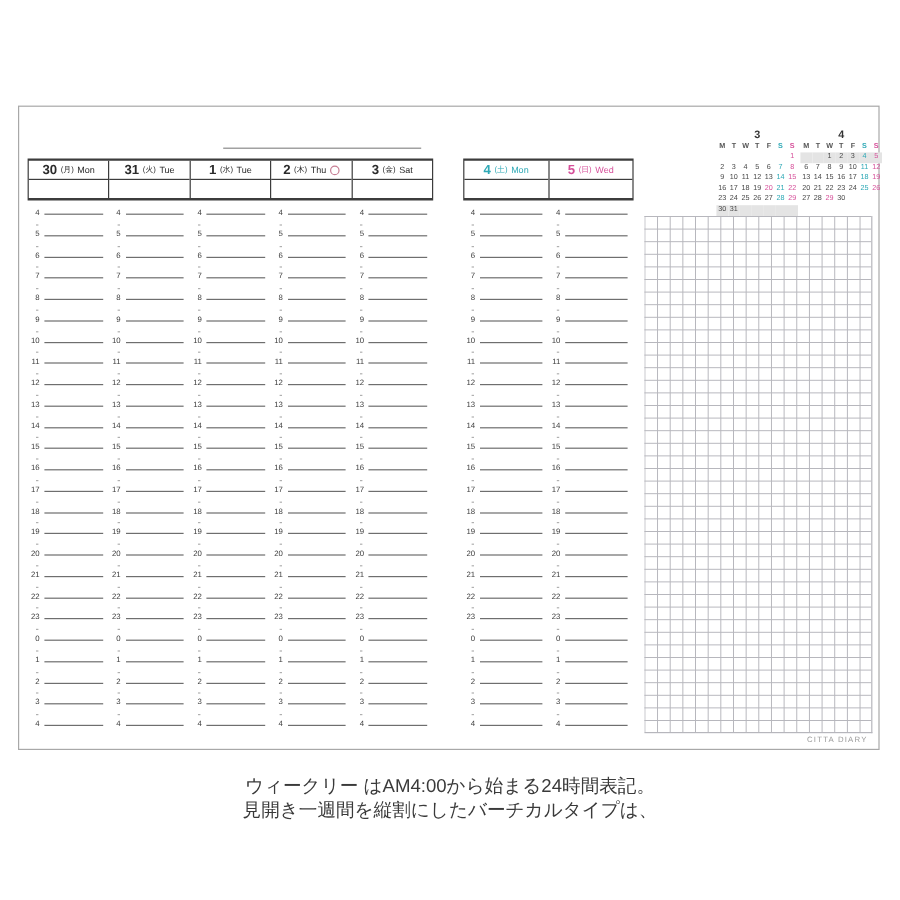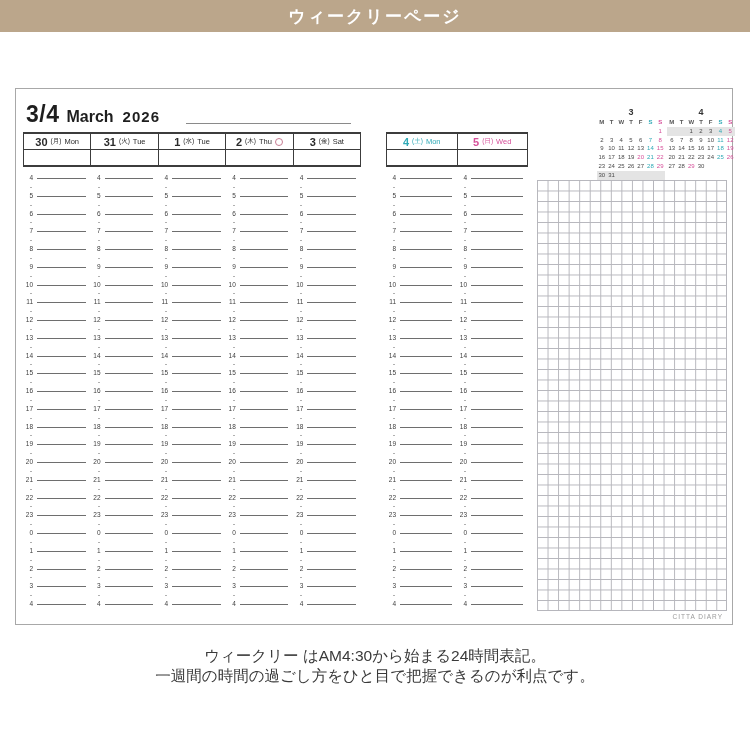--- a/index.html
+++ b/index.html
@@ -61,29 +61,23 @@
 
   
   .desc{position:absolute;left:0;top:646px;width:750px;text-align:center;color:#3a3a3a;}
   .desc div{font-size:15.5px;line-height:19.5px;}
 </style>
 </head>
 <body>
 
 <div id="stage">
 
-  <div class="topbar">
-    <span>ウィークリーページ</span>
-  </div>
 
   <div class="sheet">
 
-    <div class="title">
-      <span class="big">3/4</span><span class="mid">March</span><span class="yr">2026</span>
-    </div>
     <div class="title-underline"></div>
 
     <div id="left-header" class="hdr-box" style="left:7px;width:338px;">
         <div class="hdr-col">
           <div class="hdr-text">
             <span class="dnum" style="color:#2b2b2b">30</span>
             <span class="djp" style="color:#2b2b2b">(月)</span>
             <span class="den" style="color:#2b2b2b">Mon</span>
           </div>
         </div>
@@ -1120,17 +1114,17 @@
           <div class="mc-cell"></div>
         </div>
       </div>
 
     <div class="note-grid"></div>
 
     <div class="brand">CITTA DIARY</div>
   </div>
 
   <div class="desc">
-    <div>ウィークリー はAM4:30から始まる24時間表記。</div>
-    <div>一週間の時間の過ごし方をひと目で把握できるのが利点です。</div>
+    <div>ウィークリー はAM4:00から始まる24時間表記。</div>
+    <div>見開き一週間を縦割にしたバーチカルタイプは、</div>
   </div>
 
 </div>
 
 </body></html>

